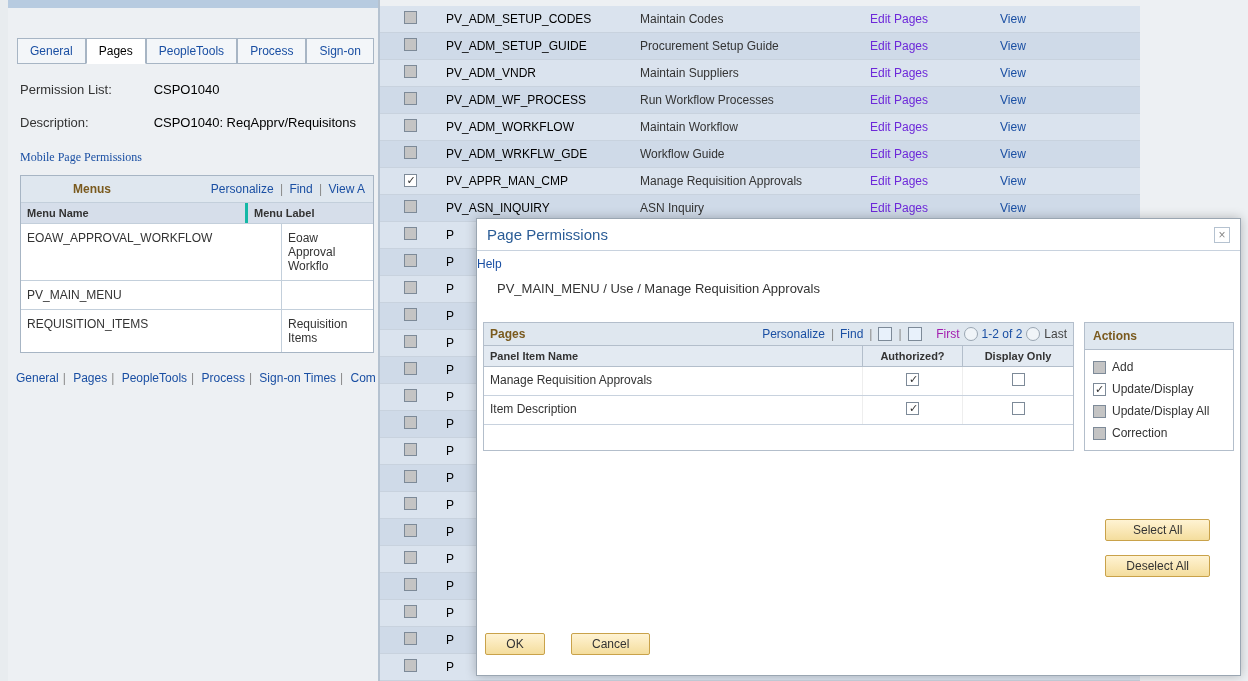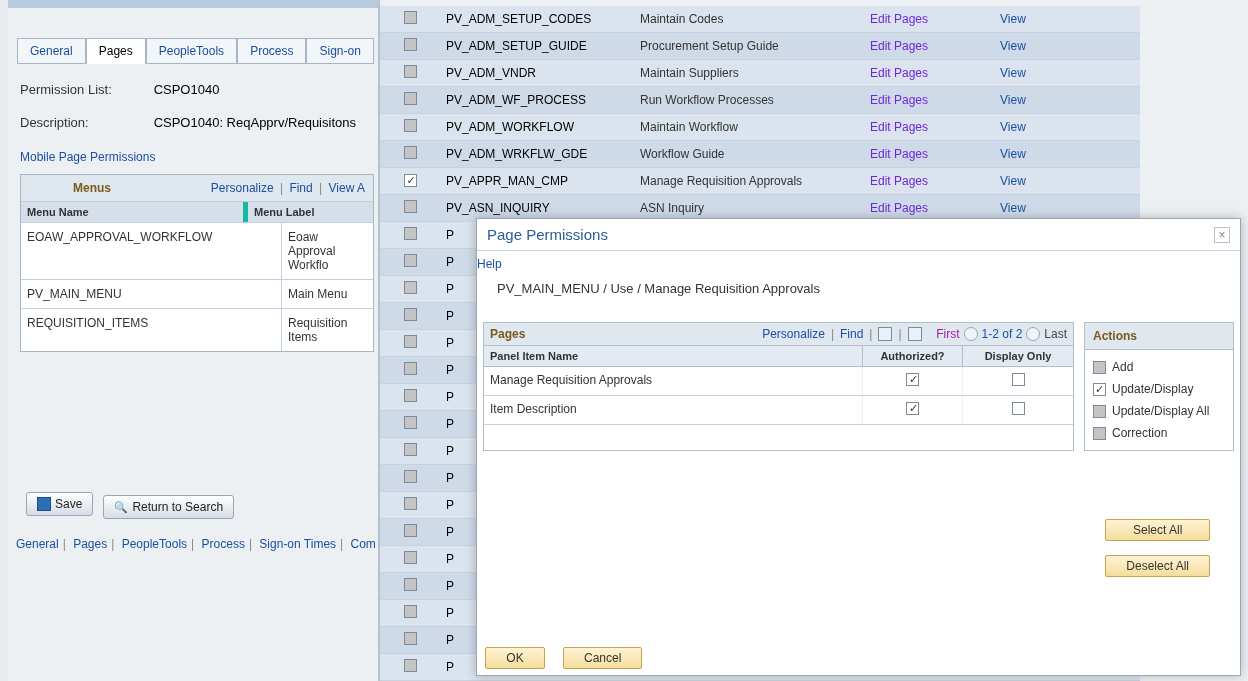--- a/index.html
+++ b/index.html
@@ -41,21 +41,21 @@
   .tab.active {
     background: #fff;
     color: #000;
     border-bottom-color: #fff;
   }
 
   .field-row { margin: 18px 0 0 12px; font-size: 13px; color: #333; }
   .field-row .lbl { display: inline-block; width: 130px; }
   .field-row .val { color: #000; }
 
-  .mobile-link { margin: 20px 0 0 12px; }
+  .mobile-link { margin: 20px 0 0 12px; font-family: Liberation Serif, serif; }
 
   .grid {
     margin: 10px 12px 0 12px;
     border: 1px solid #a7b5c4;
     background: #fff;
     font-size: 12px;
   }
   .grid-hdr {
     background: #dfe7ef;
     padding: 6px 8px;
@@ -67,21 +67,21 @@
   .grid-hdr-right { margin-left: auto; color: #1a4fa3; font-size: 12px; padding-left: 32px; }
   .grid-hdr-right .sep { color: #888; margin: 0 3px; }
   .grid-cols {
     display: flex;
     font-size: 11px;
     color: #333;
     font-weight: bold;
     background: #d6deea;
   }
   .grid-cols div { padding: 4px 6px; }
-  .grid-col-1 { width: 227px; border-right: 5px solid #14b8a6; }
+  .grid-col-1 { width: 227px; border-right: 3px solid #14b8a6; }
   .grid-col-2 { flex: 1; }
   .grid-row {
     display: flex;
     border-top: 1px solid #c3cfdb;
   }
   .grid-row > div { padding: 7px 6px; }
   .grid-row .c1 { width: 261px; border-right: 1px solid #c3cfdb; }
   .grid-row .c2 { flex: 1; }
 
   .btn-row { margin: 140px 0 0 18px; }
@@ -214,21 +214,21 @@
     background: linear-gradient(#fff3d3,#f4dd9d);
     padding:3px 20px;
     font-size:12px;
     color:#333;
     border-radius:2px;
     cursor:pointer;
     min-width:80px;
     text-align:center;
   }
   .sel-btns { position:absolute; right:30px; top:300px; display:flex; flex-direction:column; gap:14px; }
-  .dlg-footer { position:absolute; left:8px; bottom:6px; display:flex; gap:18px; }
+  .dlg-footer { position:absolute; left:8px; bottom:20px; display:flex; gap:26px; }
 </style>
 </head>
 <body>
 
 <div class="left-panel">
   <div class="blue-bar"></div>
 
   <div class="tabs-row">
     <div class="tab"><span>General</span></div>
     <div class="tab active"><span>Pages</span></div>
@@ -264,39 +264,27 @@
     <div class="grid-cols">
       <div class="grid-col-1">Menu Name</div>
       <div class="grid-col-2">Menu Label</div>
     </div>
     <div class="grid-row">
       <div class="c1">EOAW_APPROVAL_WORKFLOW</div>
       <div class="c2">Eoaw Approval Workflo</div>
     </div>
     <div class="grid-row">
       <div class="c1">PV_MAIN_MENU</div>
-      <div class="c2">Main Menu</div>
     </div>
     <div class="grid-row">
       <div class="c1">REQUISITION_ITEMS</div>
       <div class="c2">Requisition Items</div>
     </div>
   </div>
 
-  <div class="btn-row">
-    <span class="pbtn">
-      <span class="icon-save"></span>
-      <span>Save</span>
-    </span>
-    &nbsp;
-    <span class="pbtn">
-      <span class="icon-search"></span>
-      <span>Return to Search</span>
-    </span>
-  </div>
 
   <div class="bottom-links">
     <span class="link">General</span><span class="sep">|</span>
     <span class="link">Pages</span><span class="sep">|</span>
     <span class="link">PeopleTools</span><span class="sep">|</span>
     <span class="link">Process</span><span class="sep">|</span>
     <span class="link">Sign-on Times</span><span class="sep">|</span>
     <span class="link">Com</span>
   </div>
 </div>

